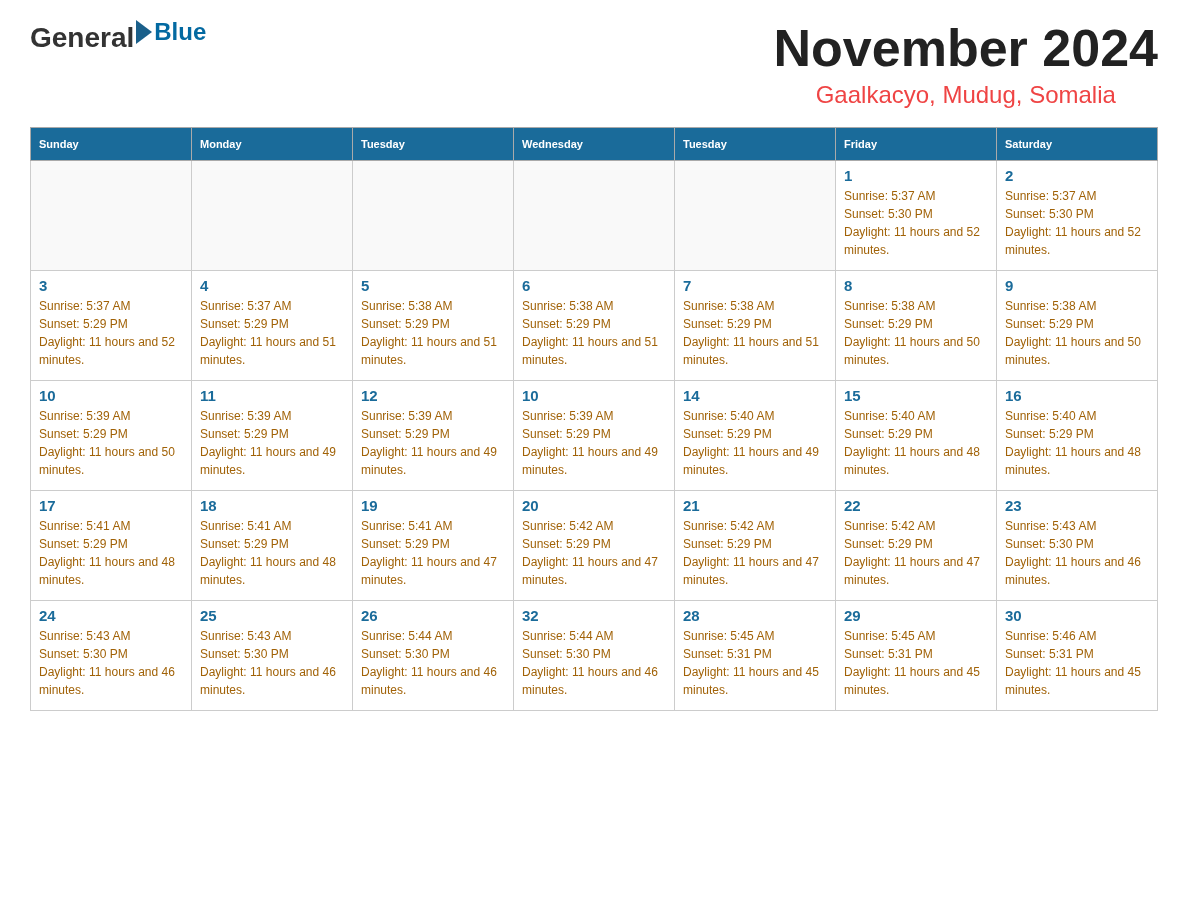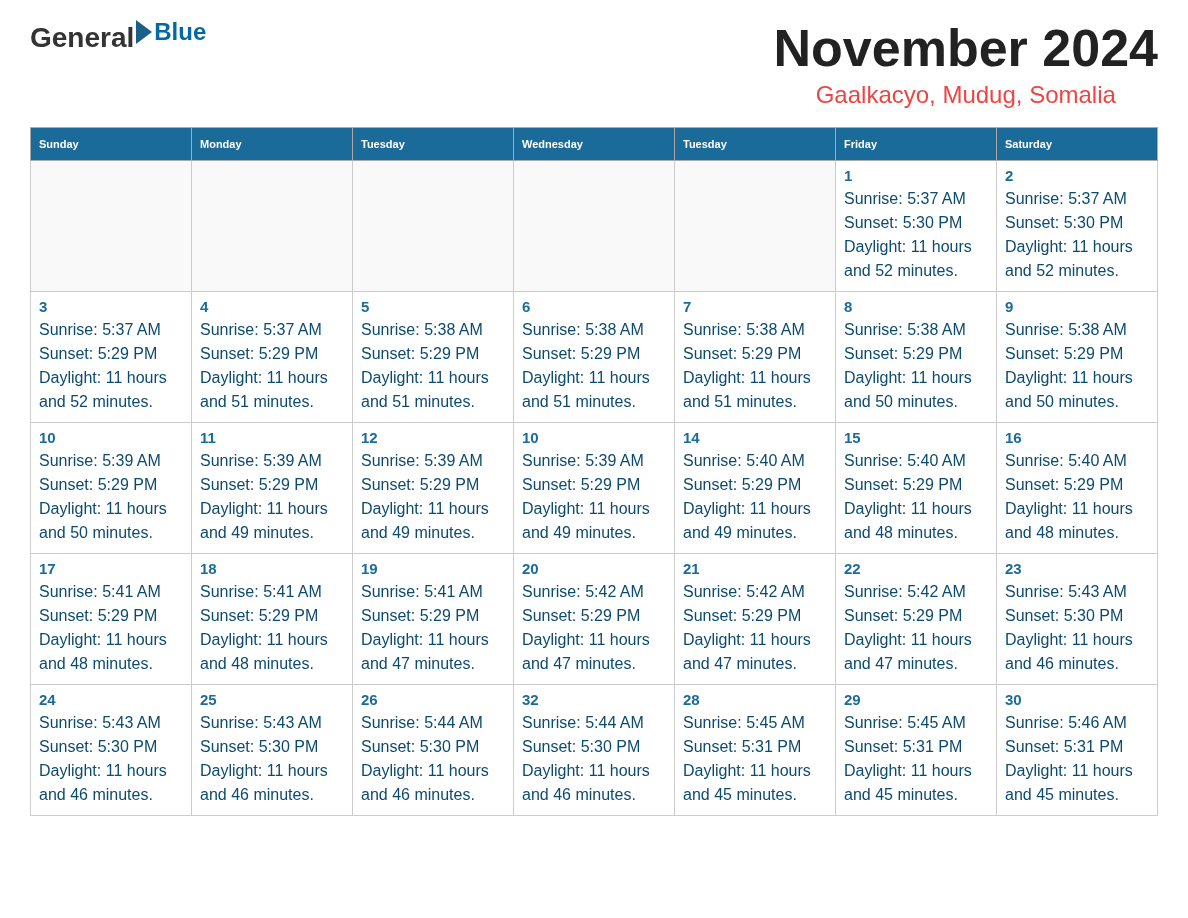--- a/index.html
+++ b/index.html
@@ -62,22 +62,22 @@
       height: 110px;
     }
     .day-number {
       font-size: 15px;
       font-weight: bold;
       color: #1a6b9a;
       display: block;
       margin-bottom: 3px;
     }
     .day-info {
-      font-size: 16px;
-      color: #0c4a6e;
+      font-size: 12px;
+      color: #a16207;
       line-height: 1.5;
     }
     .empty-cell {
       background: #f9f9f9;
     }
     .logo-general {
       font-size: 28px;
       font-weight: bold;
       color: #333;
     }

